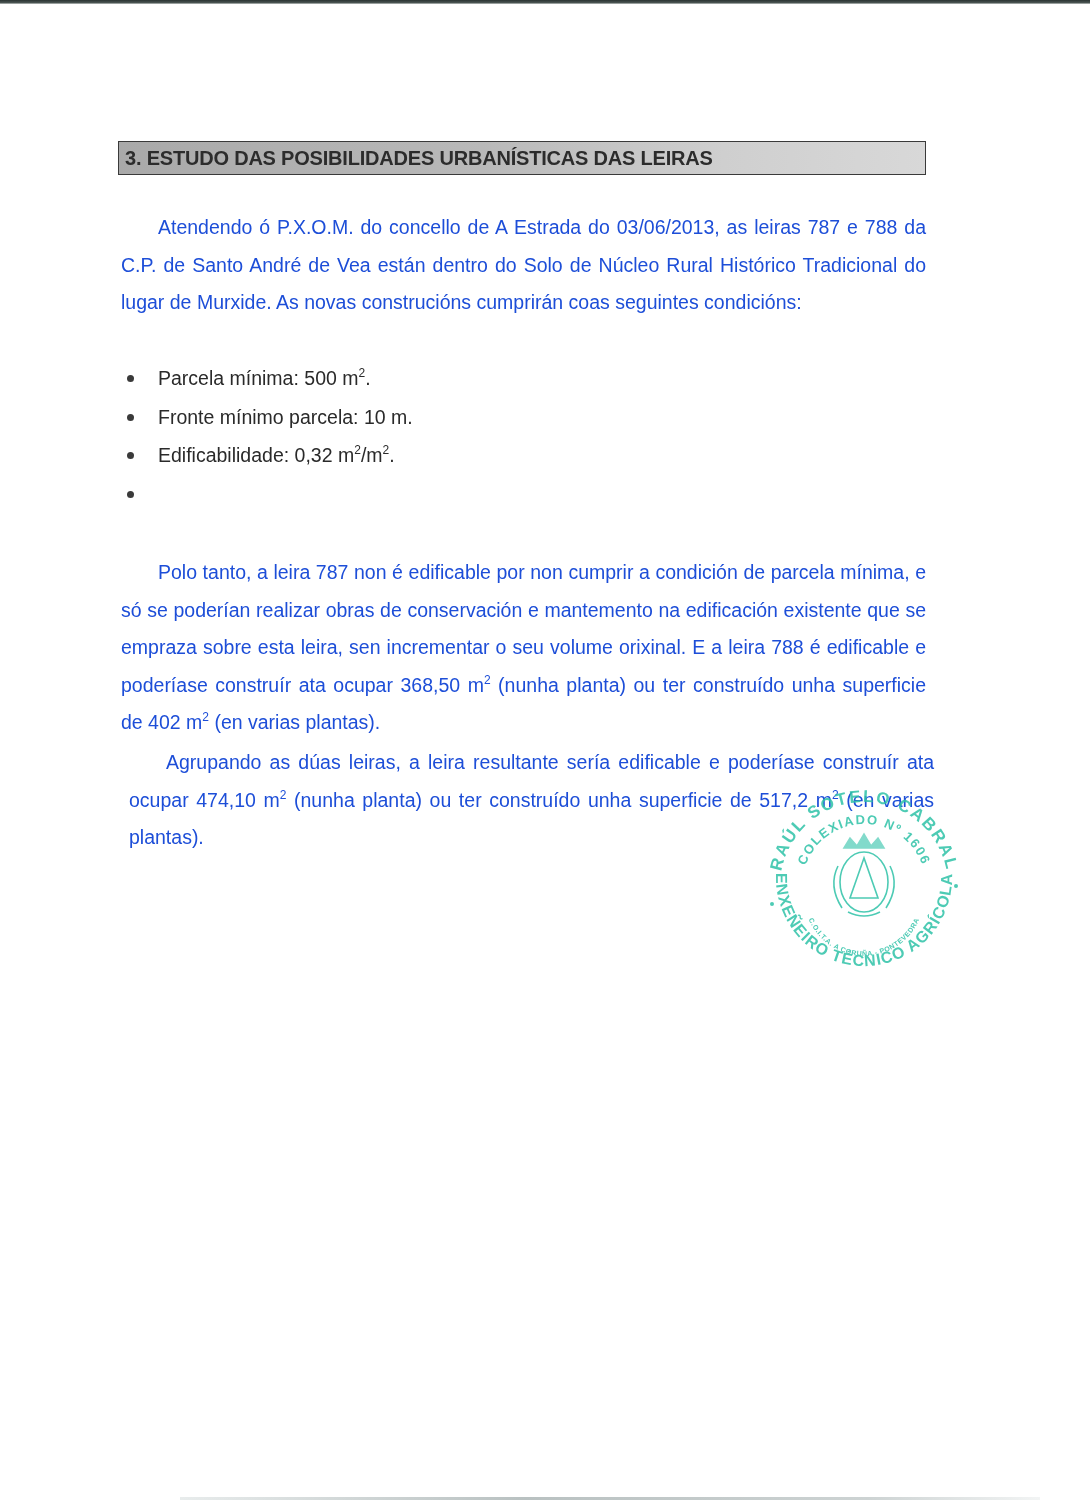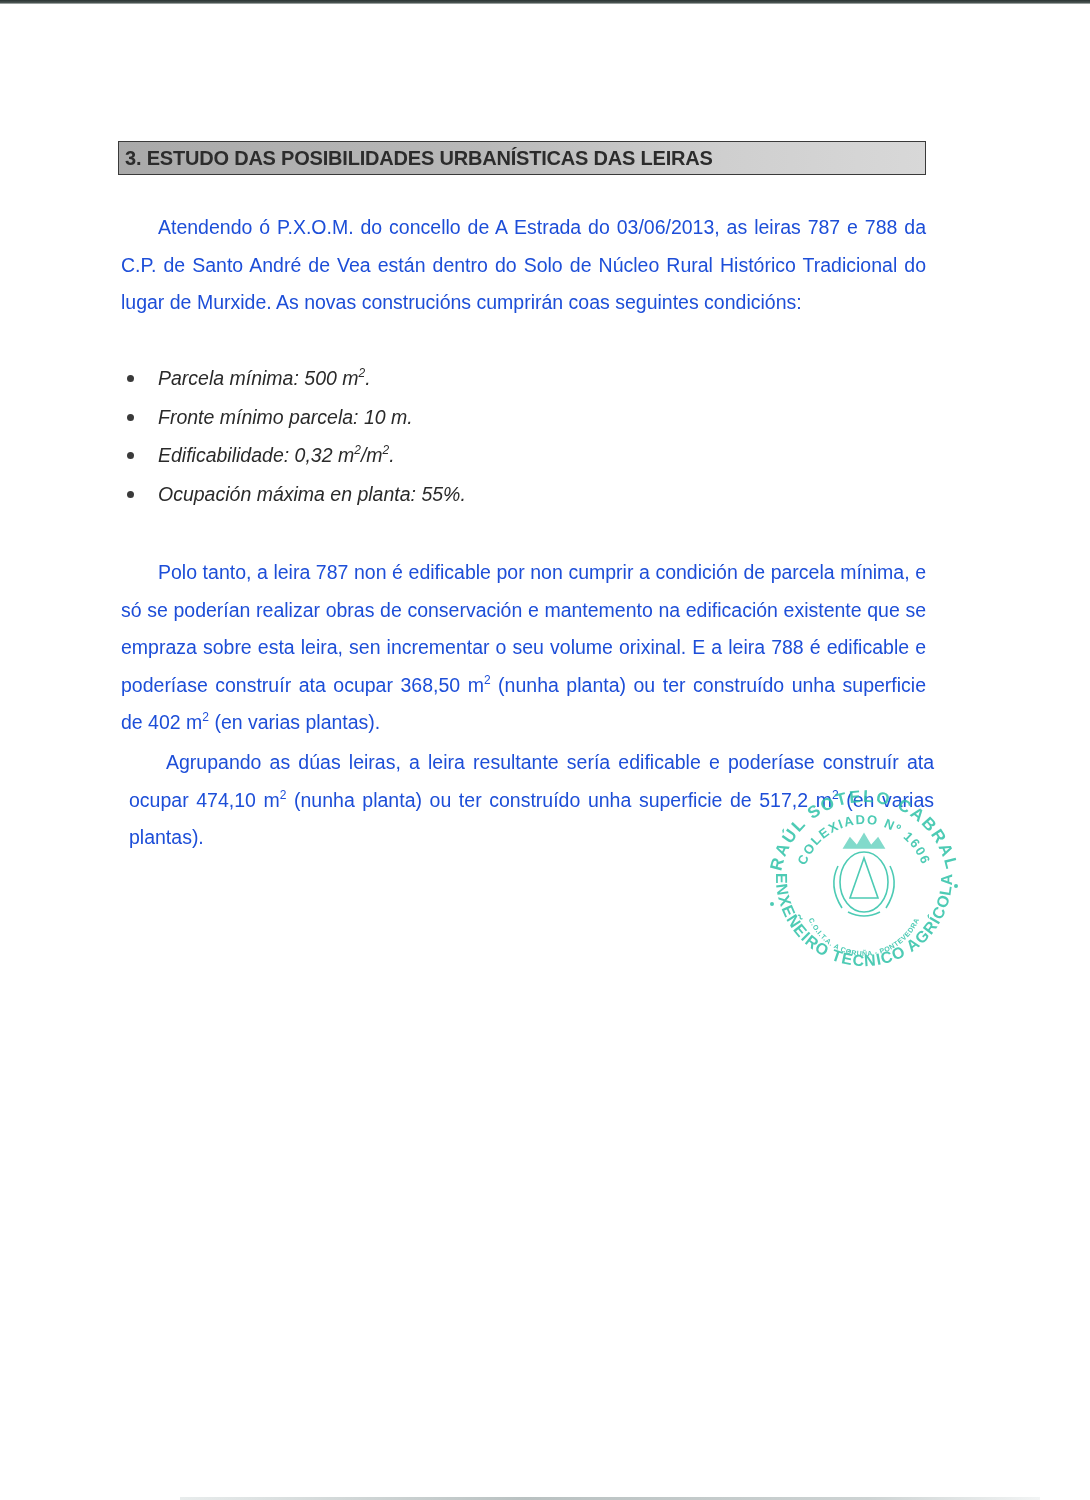--- a/index.html
+++ b/index.html
@@ -81,21 +81,20 @@
       list-style: none;
       font-family: "Liberation Sans", sans-serif;
       font-size: 19.5px;
       line-height: 38.5px;
       color: #2a2a2a;
     }
     .bullets li {
       position: relative;
       padding-left: 37px;
       white-space: nowrap;
-      font-style: italic;
     }
     .bullets li .dot {
       position: absolute;
       left: 6px;
       top: 16px;
       width: 7px;
       height: 7px;
       border-radius: 50%;
       background: #3a3a3a;
     }
@@ -121,21 +120,21 @@
 <div class="section-heading">
   <span>3. ESTUDO DAS POSIBILIDADES URBANÍSTICAS DAS LEIRAS</span>
 </div>
 
 <p class="para p1"><span class="indent"></span><span>Atendendo ó P.X.O.M. do concello de A Estrada do 03/06/2013, as leiras 787 e 788 da C.P. de Santo André de Vea están dentro do Solo de Núcleo Rural Histórico Tradicional do lugar de Murxide. As novas construcións cumprirán coas seguintes condicións:</span></p>
 
 <ul class="bullets">
   <li><span class="dot"></span><span>Parcela mínima: 500 m</span><sup>2</sup><span>.</span></li>
   <li><span class="dot"></span><span>Fronte mínimo parcela: 10 m.</span></li>
   <li><span class="dot"></span><span>Edificabilidade: 0,32 m</span><sup>2</sup><span>/m</span><sup>2</sup><span>.</span></li>
-  <li><span class="dot"></span><span>Ocupación máxima en planta: 55%.</span></li>
+  <li><span class="dot"></span></li>
 </ul>
 
 <p class="para p2"><span class="indent"></span><span>Polo tanto, a leira 787 non é edificable por non cumprir a condición de parcela mínima, e só se poderían realizar obras de conservación e mantemento na edificación existente que se empraza sobre esta leira, sen incrementar o seu volume orixinal. E a leira 788 é edificable e poderíase construír ata ocupar 368,50 m</span><sup>2</sup><span> (nunha planta) ou ter construído unha superficie de 402 m</span><sup>2</sup><span> (en varias plantas).</span></p>
 
 <p class="para p3"><span class="indent"></span><span>Agrupando as dúas leiras, a leira resultante sería edificable e poderíase construír ata ocupar 474,10 m</span><sup>2</sup><span> (nunha planta) ou ter construído unha superficie de 517,2 m</span><sup>2</sup><span> (en varias plantas).</span></p>
 
 <svg class="stamp" viewBox="0 0 212 192">
   <defs>
     <path id="arcTop" d="M 22 100 A 84 84 0 0 1 190 100"></path>
     <path id="arcInner" d="M 44 100 A 62 62 0 0 1 168 100"></path>

